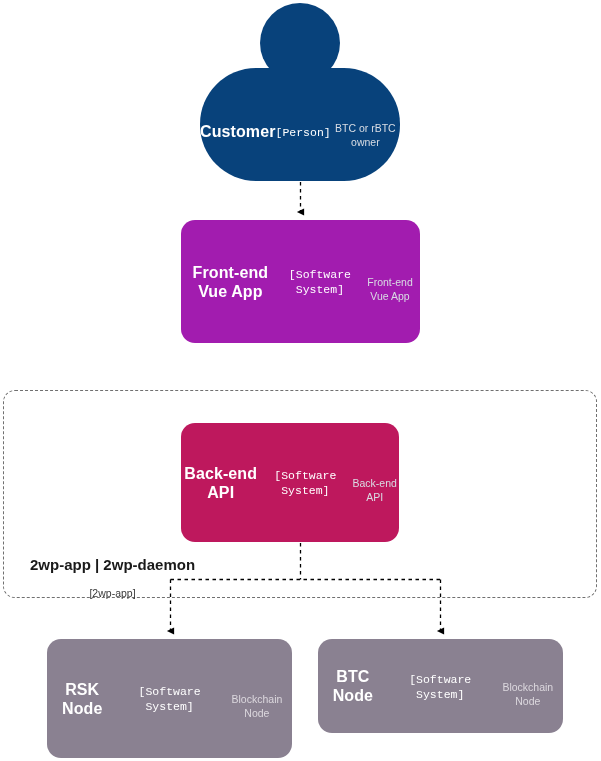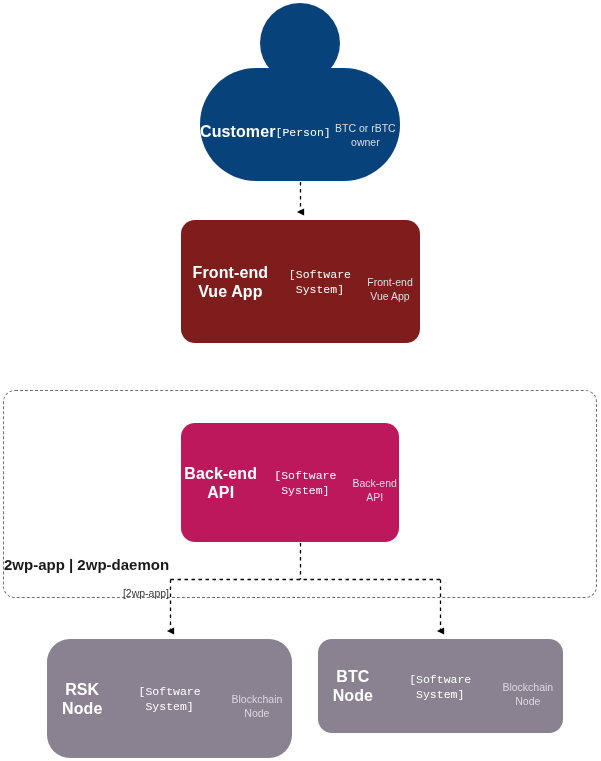--- a/index.html
+++ b/index.html
@@ -78,36 +78,35 @@
     padding-top: 14px;
   }
   .person-body .n-desc { margin-top: 6px; }
 
   
   .sys-frontend {
     left: 181px;
     top: 220px;
     width: 239px;
     height: 123px;
-    background: #7f1d1d;
+    background: #a21caf;
   }
   .sys-backend {
     left: 181px;
     top: 423px;
     width: 218px;
     height: 119px;
     background: #be185d;
   }
   .sys-rsk {
     left: 47px;
     top: 639px;
     width: 245px;
     height: 119px;
     background: #8a8191;
-    border-radius: 23px;
   }
   .sys-btc {
     left: 318px;
     top: 639px;
     width: 245px;
     height: 94px;
     background: #8a8191;
   }
   .sys-rsk .n-desc, .sys-btc .n-desc { color: #dcd8de; }
 
@@ -119,24 +118,24 @@
     width: 594px;
     height: 208px;
     box-sizing: border-box;
     border: 1.4px dashed #707070;
     border-radius: 12px;
     background: transparent;
     z-index: 1;
   }
   .boundary-label {
     position: absolute;
-    left: 4px;
+    left: 30px;
     top: 556px;
     z-index: 4;
-    text-align: right;
+    text-align: center;
   }
   .boundary-label .b-title {
     font-size: 15px;
     font-weight: bold;
     color: #1a1a1a;
     line-height: 18px;
   }
   .boundary-label .b-type {
     font-size: 10.5px;
     font-weight: normal;

